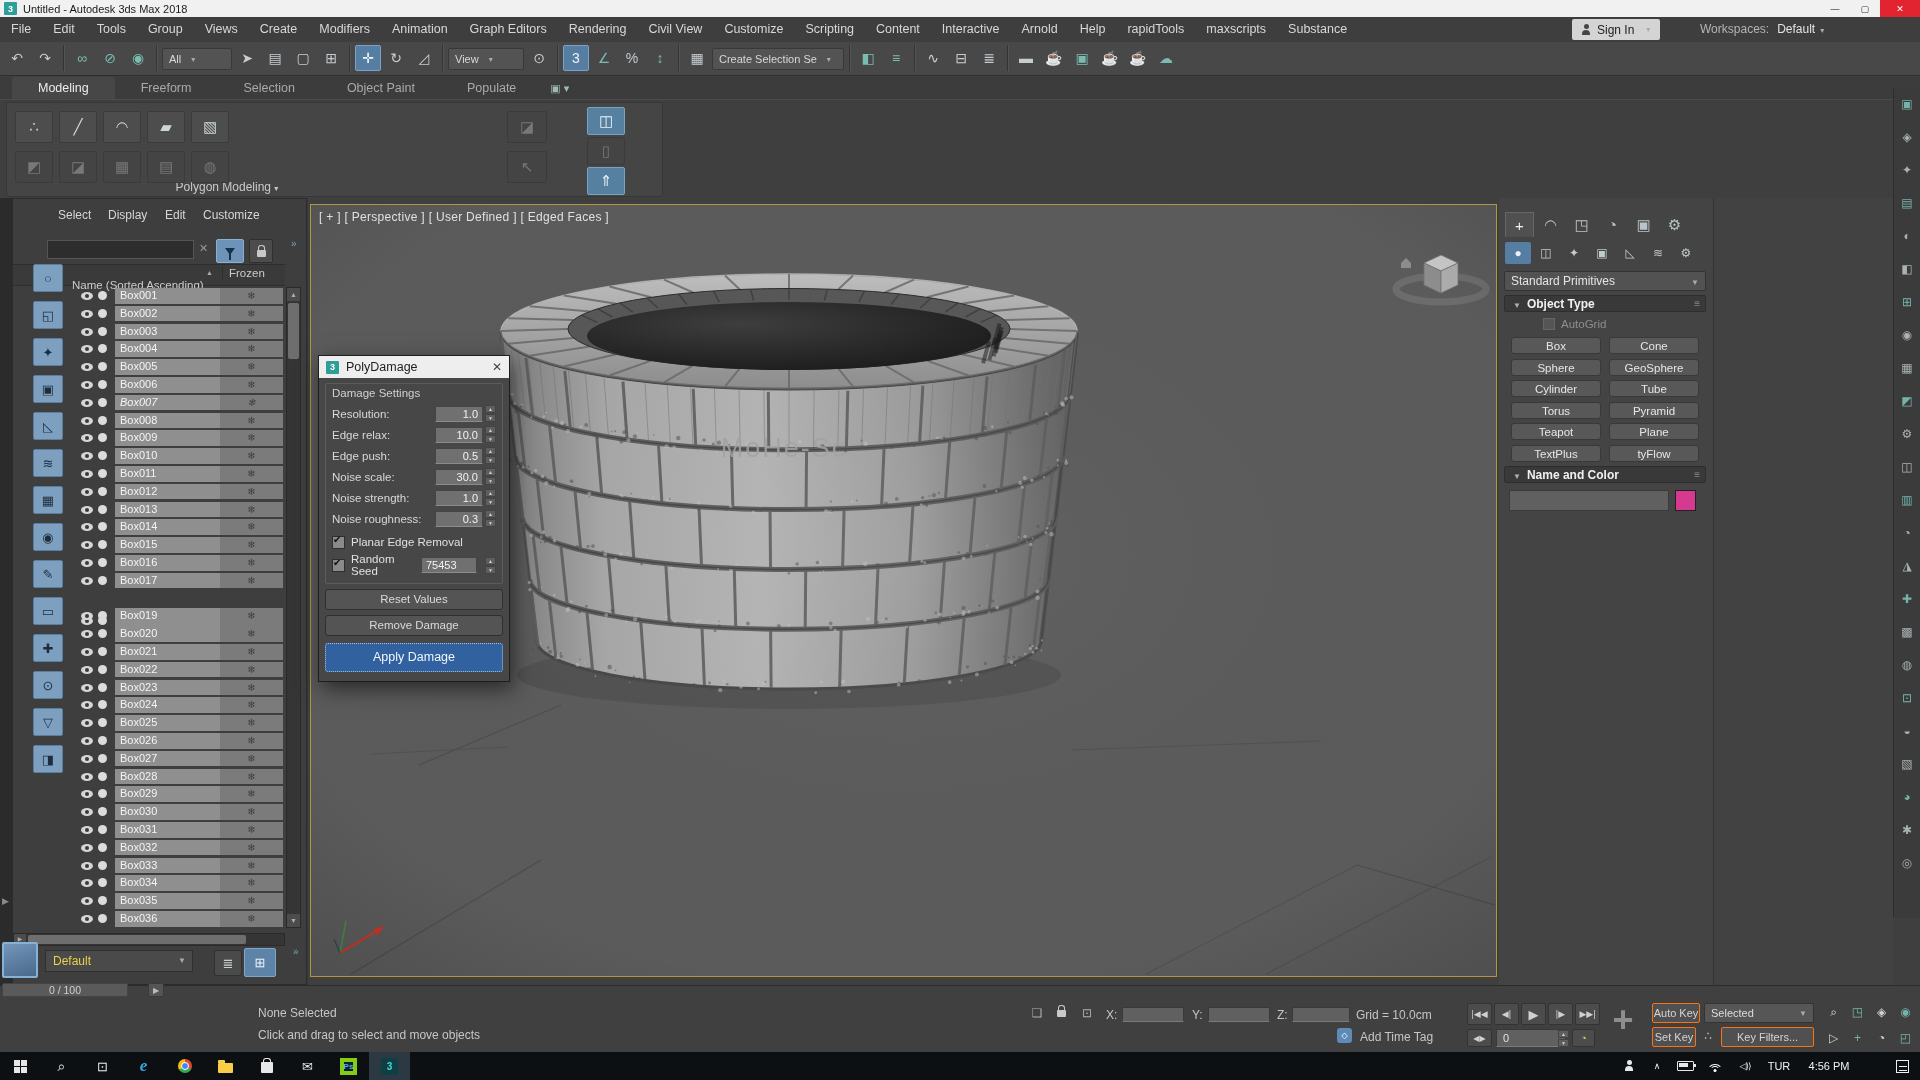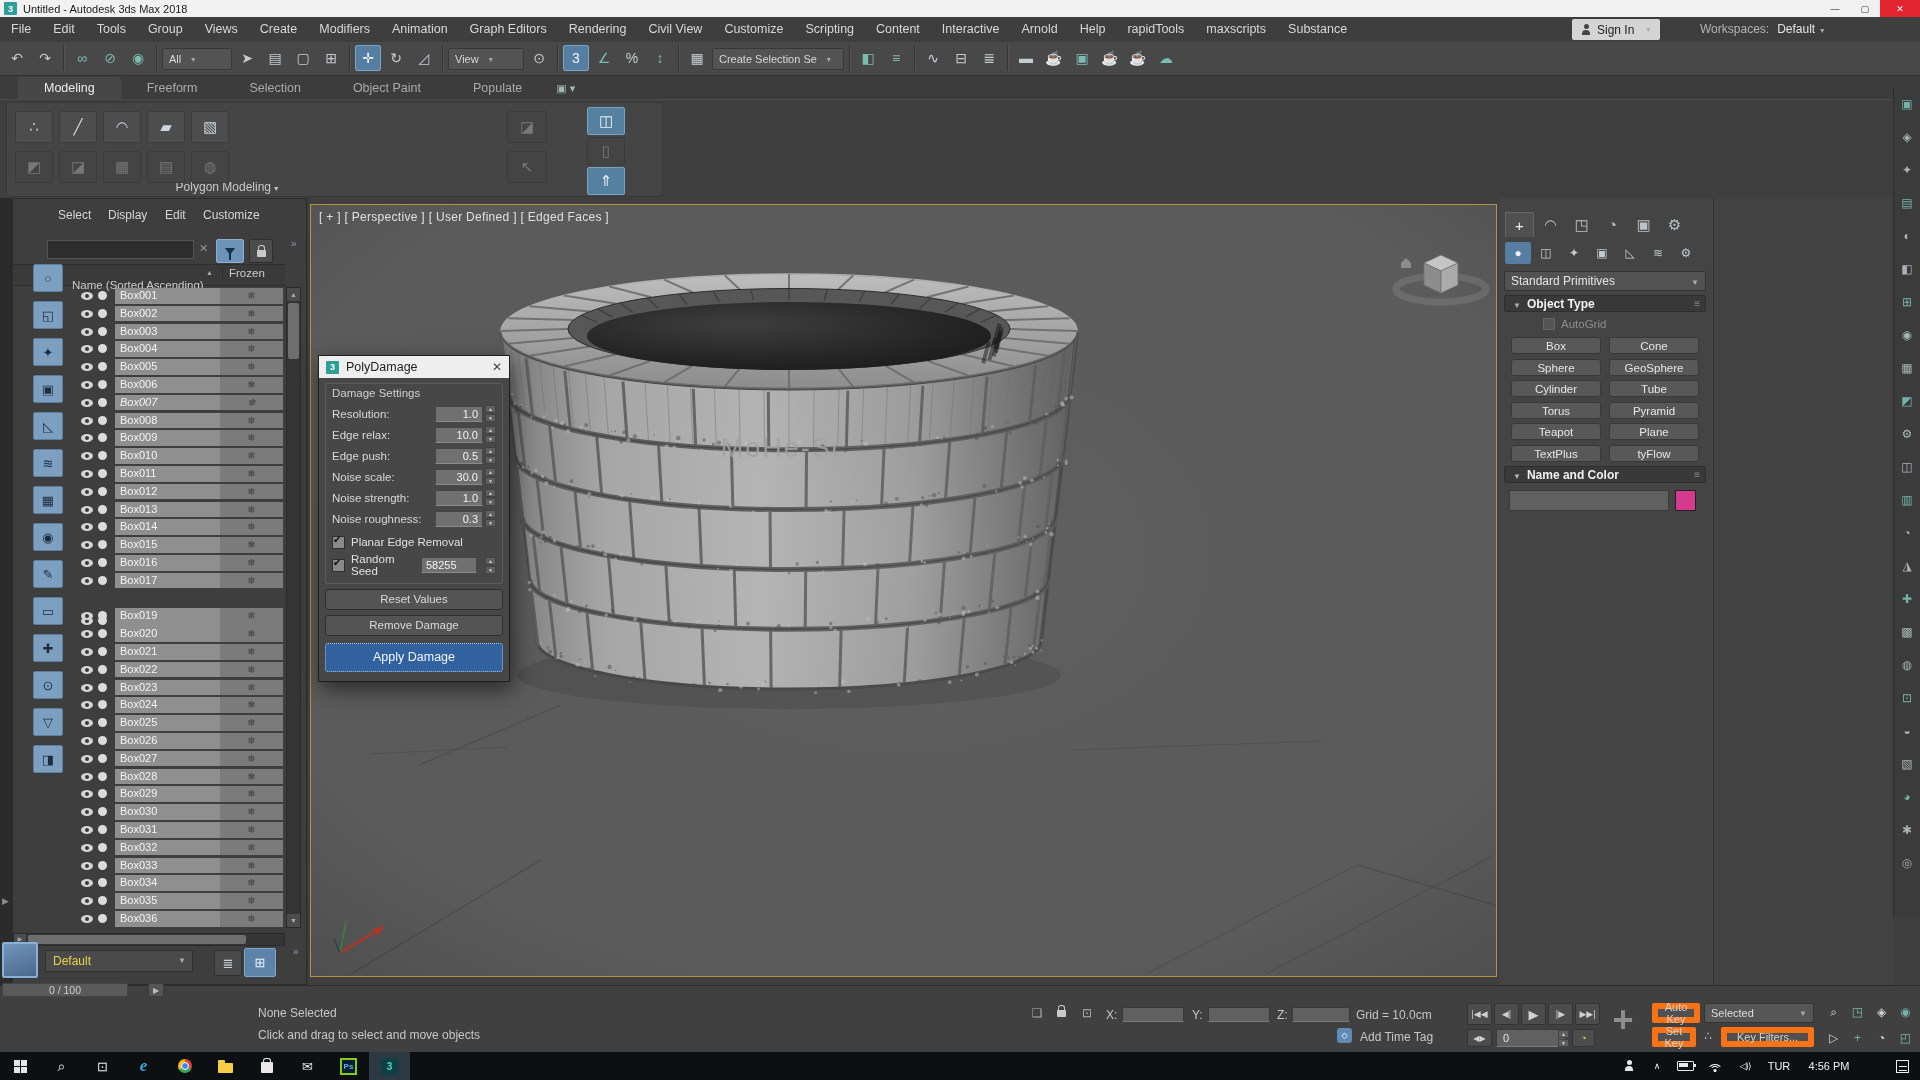--- a/index.html
+++ b/index.html
@@ -32,21 +32,21 @@
   .tbi{width:26px;height:26px;margin-top:3px;border-radius:2px;display:flex;align-items:center;justify-content:center;
        font-size:14px;color:#c6cdd1;flex:none}
   .tbi.teal{color:#79bcb2}
   .tbi.active{background:#567ea3;color:#eef4f8;border:1px solid #7aa3c4;box-sizing:border-box}
   .tbsep{width:1px;height:26px;background:#343434;margin:3px 3px 0;box-shadow:1px 0 0 #545454;flex:none}
   .tbdd{height:20px;margin-top:6px;background:#535353;border:1px solid #383838;border-radius:2px;color:#d8d8d8;
         font-size:11px;display:flex;align-items:center;padding:0 6px;gap:5px;flex:none;white-space:nowrap;overflow:hidden}
 
   
   .ribbon{position:absolute;top:77px;left:0;width:1920px;height:121px;background:#3c3c3c}
-  .rtabs{height:22px;display:flex;padding-left:18px}
+  .rtabs{height:22px;display:flex;padding-left:12px}
   .rtab{padding:0 26px;line-height:22px;font-size:12.5px;color:#a9a9a9}
   .rtab.active{background:#474747;color:#ececec;border-radius:3px 3px 0 0}
   .rtabicon{margin-left:8px;line-height:22px;color:#9fb9b4;font-size:11px}
   .rbody{position:absolute;top:22px;left:0;right:0;bottom:0;background:#3f3f3f;border-top:1px solid #4c4c4c}
   .rpanel{position:absolute;left:6px;top:2px;width:655px;height:93px;background:#454545;border:1px solid #373737;border-radius:0 0 3px 3px}
   .rgi{position:absolute;width:36px;height:30px;background:#4d4d4d;border:1px solid #3b3b3b;border-radius:2px;
        display:flex;align-items:center;justify-content:center;color:#ccd6da;font-size:15px}
   .rgi.dim{color:#787878;background:#444}
   .rgi.blue{background:#56809f;border-color:#7aa3c0;color:#eaf2f6}
   .rlabel{position:absolute;bottom:2px;left:0;width:440px;text-align:center;font-size:12px;color:#c9c9c9}
@@ -138,21 +138,21 @@
   .mxs{position:absolute;left:0;top:17px;width:247px;font-family:"DejaVu Sans Mono",monospace;font-size:11.5px}
   .mxs .l1{background:#e6c3ca;color:#8c1f2f;height:21px;line-height:21px;padding:0 5px;white-space:nowrap;overflow:hidden;border:1px solid #7c4a52;box-sizing:border-box}
   .mxs .l2{background:#fbfbfb;color:#1c1c1c;height:21px;line-height:21px;padding:0 5px;white-space:nowrap;overflow:hidden;border:1px solid #888;border-top:none;box-sizing:border-box}
   .sbtext{position:absolute;color:#c6c6c6;font-size:12px}
   .sbfield{position:absolute;height:15px;background:#606060;border:1px solid #393939;border-bottom-color:#7a7a7a;box-sizing:border-box}
   .sbi{position:absolute;width:18px;height:18px;display:flex;align-items:center;justify-content:center;color:#a8b2b6;font-size:12px}
   .timtag{position:absolute;width:15px;height:15px;background:#5e8ab8;border-radius:3px;color:#fff;font-size:8px;
           display:flex;align-items:center;justify-content:center}
   .animbtn{position:absolute;height:22px;background:#4c4c4c;border:1px solid #333;border-radius:2px;color:#d0d0d0;
            font-size:9px;display:flex;align-items:center;justify-content:center;box-sizing:border-box}
-  .sbbtn{position:absolute;height:20px;background:#505050;border:6px solid #f97316;border-radius:2px;color:#d4d4d4;
+  .sbbtn{position:absolute;height:20px;background:#505050;border:1px solid #f97316;border-radius:2px;color:#d4d4d4;
          font-size:11px;text-align:center;box-sizing:border-box;display:flex;align-items:center;justify-content:center}
   .sbdd{position:absolute;height:20px;background:#565656;border:1px solid #333;border-radius:2px;color:#ddd;font-size:11px;
         display:flex;align-items:center;padding:0 6px;box-sizing:border-box}
   .navi{position:absolute;width:23px;height:22px;display:flex;align-items:center;justify-content:center;font-size:12px;color:#cfd4d6}
   .navi.teal{color:#74b3aa}
   .bigplus{position:absolute;left:1600px;top:12px;width:46px;height:44px;color:#8e8e8e;font-size:36px;font-weight:bold;
            display:flex;align-items:center;justify-content:center}
 
   
   .taskbar{position:absolute;top:1052px;left:0;width:1920px;height:28px;background:#0d1013;display:flex;align-items:center}
@@ -160,21 +160,21 @@
   .tki.activeapp{background:#2d3942}
   .winlogo{display:grid;grid-template-columns:6px 6px;grid-template-rows:6px 6px;gap:1px}
   .winlogo span{background:#e6e6e6}
   .edge{font-size:17px;font-weight:bold;font-style:italic;color:#38a8dc;font-family:"Liberation Serif",serif}
   .chrome{width:14px;height:14px;border-radius:50%;background:conic-gradient(#e94235 0 33%,#34a853 0 66%,#fbbc05 0 100%);position:relative}
   .chrome::after{content:"";position:absolute;left:3px;top:3px;width:8px;height:8px;background:#4285f4;border:1.5px solid #fff;border-radius:50%;box-sizing:border-box}
   .folder{width:15px;height:10px;background:#f7ce46;border-radius:1px;position:relative;margin-top:3px}
   .folder::before{content:"";position:absolute;top:-3px;left:0;width:7px;height:3px;background:#f7ce46;border-radius:1px 1px 0 0}
   .storebag{width:12px;height:11px;background:#e8e8e8;border-radius:1px;position:relative;margin-top:3px}
   .storebag::before{content:"";position:absolute;top:-4px;left:2px;width:6px;height:4px;border:1.5px solid #e8e8e8;border-bottom:none;border-radius:3px 3px 0 0}
-  .psq{width:17px;height:17px;background:#0a1e33;border:2px solid #84cc16;color:#58b4e8;font-size:8px;font-weight:bold;
+  .psq{width:17px;height:17px;background:#0a1e33;border:4px solid #84cc16;color:#58b4e8;font-size:8px;font-weight:bold;
        display:flex;align-items:center;justify-content:center;box-sizing:border-box}
   .maxsq{width:17px;height:17px;background:#0f3f44;color:#4ad8cc;font-size:10px;font-weight:bold;
          display:flex;align-items:center;justify-content:center}
   .trayperson{width:8px;height:5px;background:#e8e8e8;border-radius:4px 4px 0 0;position:relative;margin-top:5px}
   .trayperson::before{content:"";position:absolute;top:-6px;left:1.5px;width:5px;height:5px;background:#e8e8e8;border-radius:50%}
   .batt{width:15px;height:8px;border:1px solid #e8e8e8;border-radius:1px;position:relative}
   .batt::before{content:"";position:absolute;right:-3px;top:1.5px;width:2px;height:3px;background:#e8e8e8}
   .batt::after{content:"";position:absolute;left:1px;top:1px;width:9px;height:4px;background:#e8e8e8}
   .wifi{position:relative;width:16px;height:12px}
   .wifi span{position:absolute;left:50%;border:1.6px solid transparent;border-top-color:#fff;border-radius:50%}
@@ -1275,21 +1275,21 @@
               </span>
             </div>
           </div>
         <div class="pdcrow">
           <span class="pdchk"></span>
           <span>Planar Edge Removal</span>
         </div>
         <div class="pdcrow">
           <span class="pdchk"></span>
           <span style="flex:1">Random Seed</span>
-          <span class="pdval seed">58255</span>
+          <span class="pdval seed">75453</span>
           <span class="pdspin">
               <i>▲</i>
               <i>▼</i>
             </span>
         </div>
       </div>
       <div class="pdbtn">Reset Values</div>
       <div class="pdbtn">Remove Damage</div>
       <div class="pdbtn apply">Apply Damage</div>
     </div>

